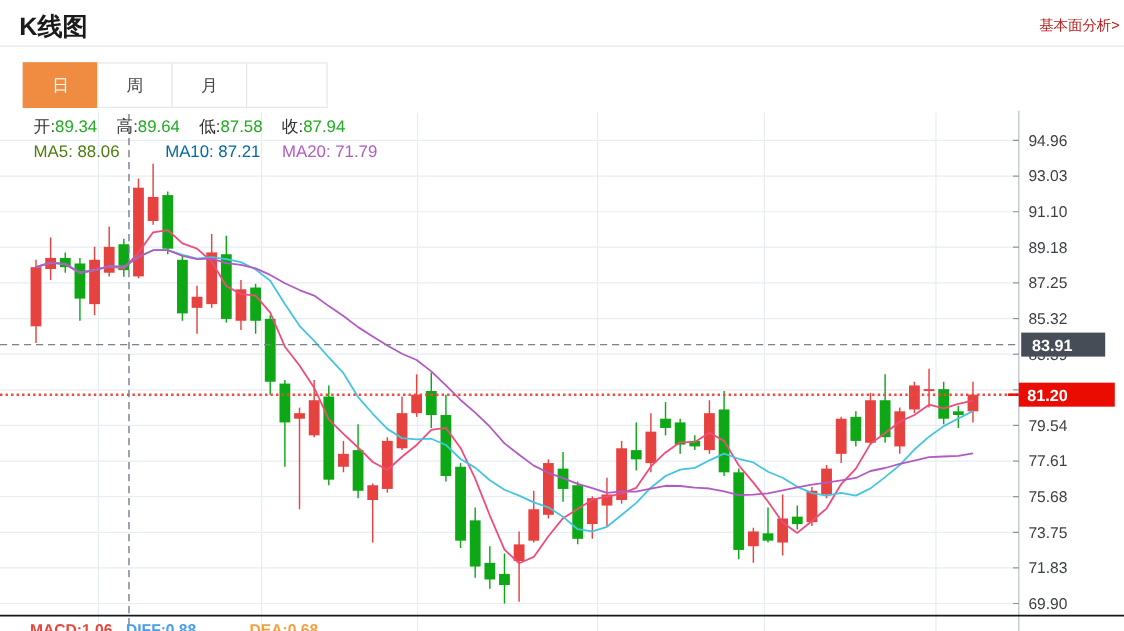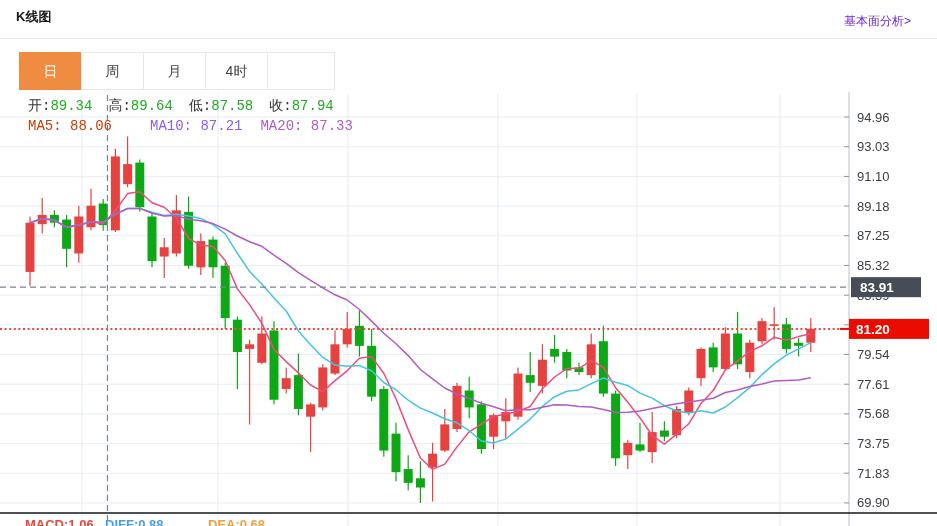--- a/index.html
+++ b/index.html
@@ -1,61 +1,60 @@
 <!DOCTYPE html>
 <html><head>
 <meta charset="utf-8">
 <style>
   html,body{margin:0;padding:0;}
   body{
     width:937px;height:526px;position:relative;overflow:hidden;
     background:#ffffff;font-family:"Liberation Sans","DejaVu Sans",sans-serif;
   }
-  .page-title{position:absolute;left:16px;top:8px;font-size:13px;font-weight:bold;color:#1a1a1a;}
-  .fund-link{position:absolute;right:26px;top:13px;font-size:12px;color:#6d28d9;text-decoration:none;cursor:pointer;}
+  .page-title{position:absolute;left:16px;top:8px;font-size:21px;font-weight:bold;color:#1a1a1a;}
+  .fund-link{position:absolute;right:4px;top:13px;font-size:12px;color:#b91c1c;text-decoration:none;cursor:pointer;}
   .header-divider{position:absolute;left:0;top:38px;width:937px;height:1px;background:#e8e8e8;}
   .tabs{position:absolute;left:19px;top:52px;display:flex;}
   .tab{
     width:61px;height:36px;line-height:36px;text-align:center;font-size:14px;color:#444;
     border:1px solid #e7e7e7;margin-left:-1px;background:#fff;cursor:pointer;box-sizing:content-box;
   }
   .tab:first-child{margin-left:0;}
   .tab.selected{background:#ef8c42;color:#fff;border-color:#ef8c42;}
   .tab.spacer{width:66px;cursor:default;}
-  .legend-row{position:absolute;left:28px;font-size:14px;white-space:nowrap;z-index:5;font-family:Liberation Mono, monospace;}
+  .legend-row{position:absolute;left:28px;font-size:14px;white-space:nowrap;z-index:5;}
   .legend-row .lbl{color:#333;}
   .legend-row .val{margin-right:16px;}
   #ohlc-row{top:97px;}
   #ma-row{top:118px;}
   #ma-row span{margin-right:18px;}
   #chart-svg{position:absolute;left:0;top:92px;}
   .macd-row{position:absolute;top:517px;left:0;font-size:13px;font-weight:bold;white-space:nowrap;}
   .macd-row span{position:absolute;top:0;}
 </style>
 </head>
 <body>
 
 <div class="page-title">K线图</div>
 <a class="fund-link">基本面分析&gt;</a>
 <div class="header-divider"></div>
 
 <div class="tabs" id="tabs">
     <div class="tab selected">日</div>
     <div class="tab">周</div>
     <div class="tab">月</div>
-    <div class="tab">4时</div>
     <div class="tab spacer"></div>
   </div>
 
 <div class="legend-row" id="ohlc-row">
   <span class="lbl">开:</span><span class="val ohlc-val" style="color: rgb(33, 171, 33);">89.34</span><span class="lbl">高:</span><span class="val ohlc-val" style="color: rgb(33, 171, 33);">89.64</span><span class="lbl">低:</span><span class="val ohlc-val" style="color: rgb(33, 171, 33);">87.58</span><span class="lbl">收:</span><span class="val ohlc-val" style="color: rgb(33, 171, 33);">87.94</span>
 </div>
 
 <div class="legend-row" id="ma-row">
-  <span id="ma5" style="color: #c2410c;">MA5: 88.06</span><span id="ma10" style="color: #8b5cf6; padding-left: 20px;">MA10: 87.21</span><span id="ma20" style="color: rgb(178, 91, 196);">MA20: 87.33</span>
+  <span id="ma5" style="color: #4d7c0f;">MA5: 88.06</span><span id="ma10" style="color: #0369a1; padding-left: 20px;">MA10: 87.21</span><span id="ma20" style="color: rgb(178, 91, 196);">MA20: 71.79</span>
 </div>
 
 <svg id="chart-svg" width="937" height="434">
     <g>
       <line x1="0" y1="25" x2="843" y2="25" stroke="#e7edf3" stroke-width="1"></line>
       <line x1="0" y1="54.72199999999989" x2="843" y2="54.72199999999989" stroke="#e7edf3" stroke-width="1"></line>
       <line x1="0" y1="84.44399999999999" x2="843" y2="84.44399999999999" stroke="#e7edf3" stroke-width="1"></line>
       <line x1="0" y1="114.0119999999998" x2="843" y2="114.0119999999998" stroke="#e7edf3" stroke-width="1"></line>
       <line x1="0" y1="143.73399999999992" x2="843" y2="143.73399999999992" stroke="#e7edf3" stroke-width="1"></line>
       <line x1="0" y1="173.45600000000002" x2="843" y2="173.45600000000002" stroke="#e7edf3" stroke-width="1"></line>

